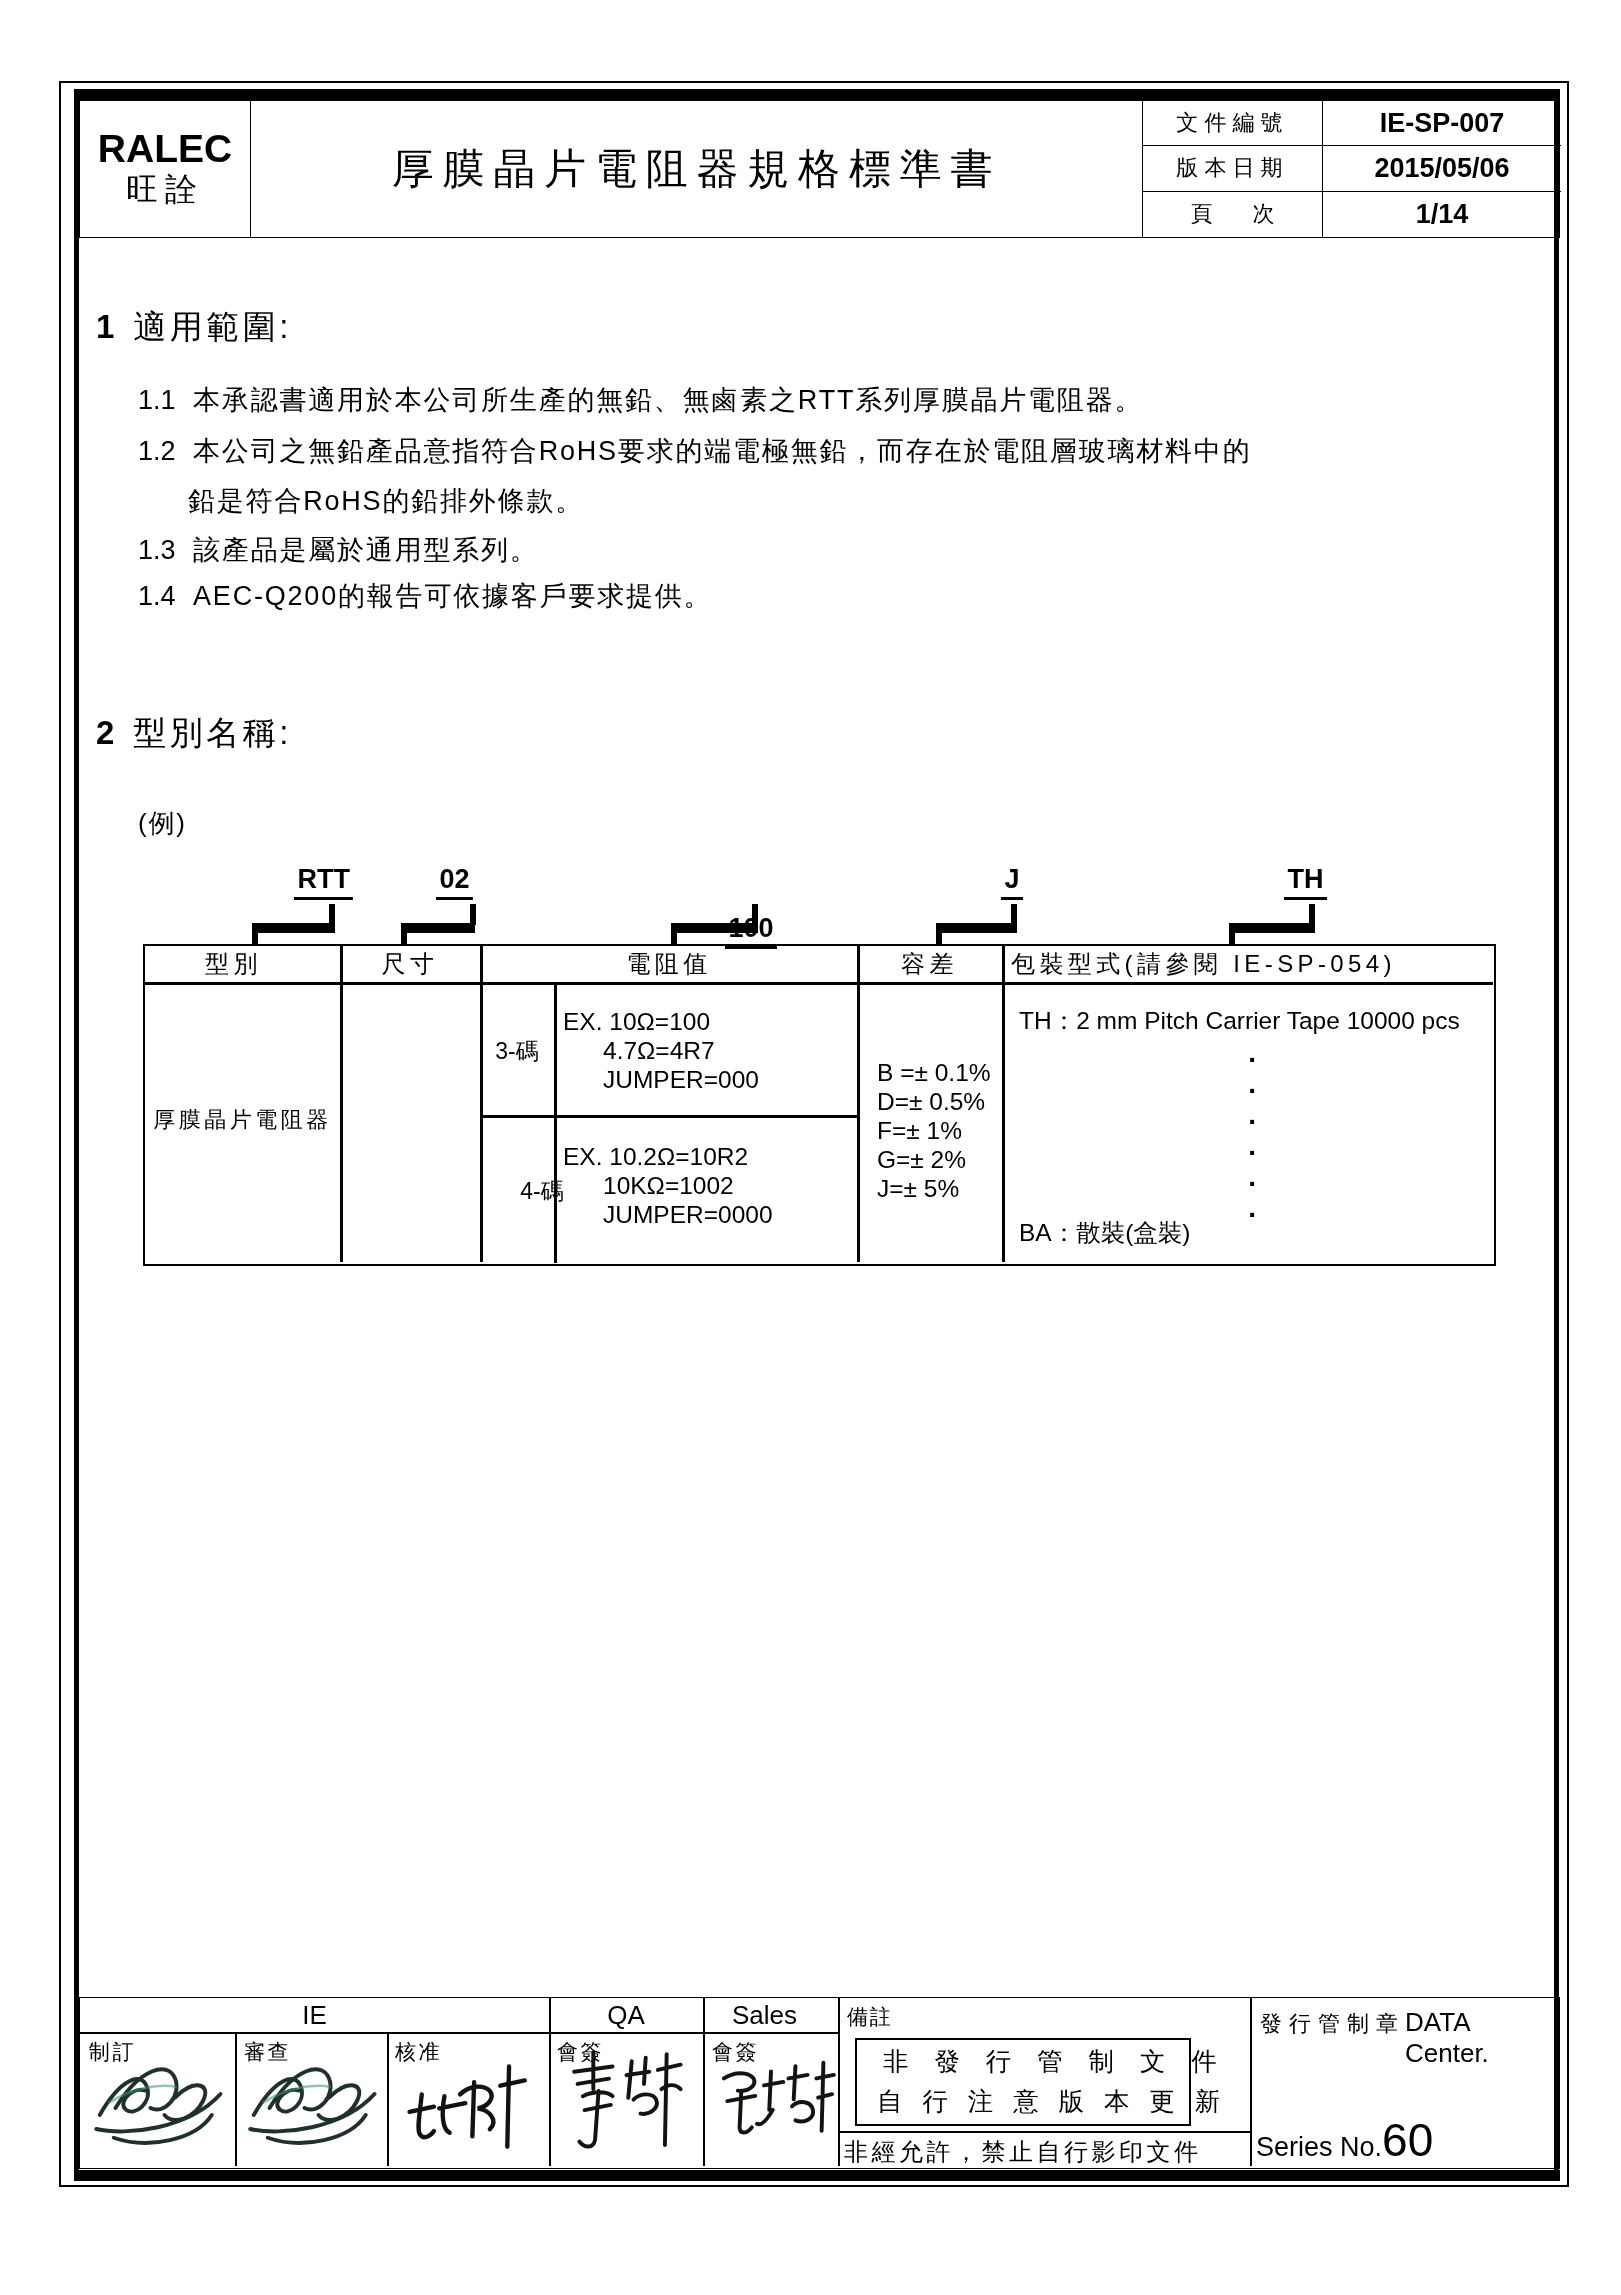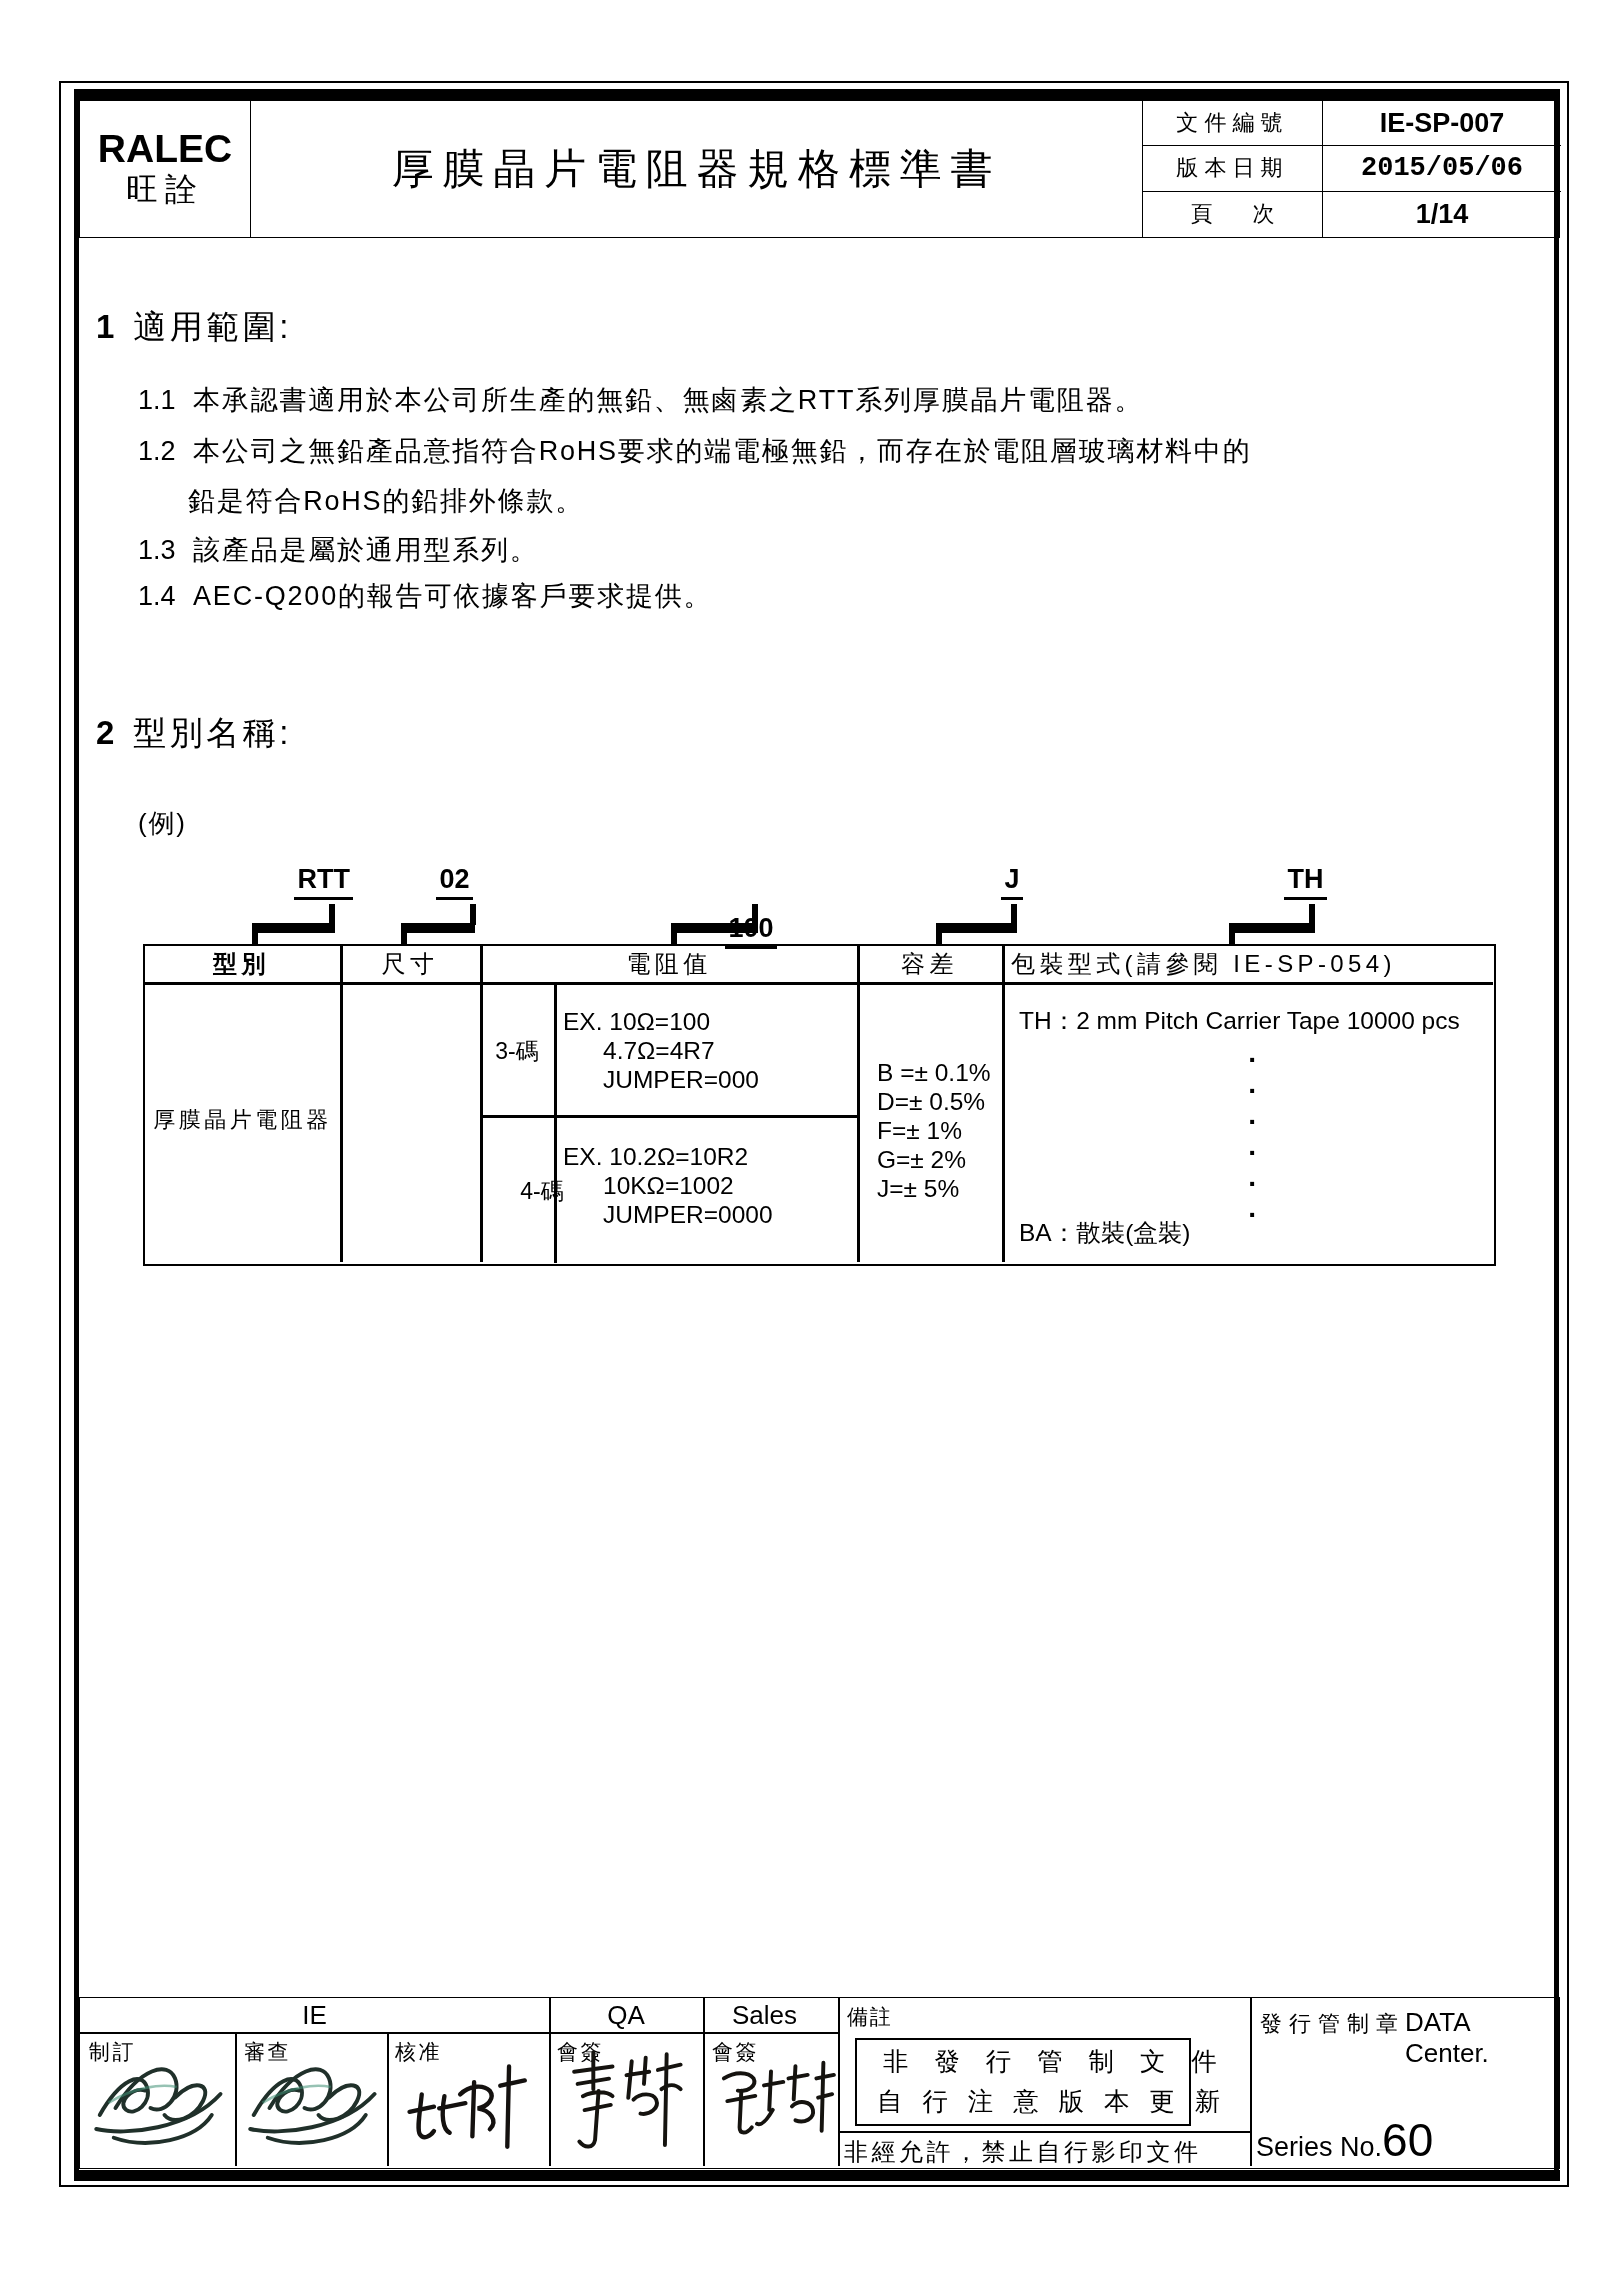--- a/index.html
+++ b/index.html
@@ -93,21 +93,21 @@
 <div class="header-table">
   <div class="ht-company">
     <div class="en">RALEC</div>
     <div class="zh">旺詮</div>
   </div>
   <div class="ht-title">厚膜晶片電阻器規格標準書</div>
 
   <div class="ht-label" style="grid-row:1;grid-column:3;">文件編號</div>
   <div class="ht-value" style="grid-row:1;grid-column:4;">IE-SP-007</div>
   <div class="ht-label" style="grid-row:2;grid-column:3;">版本日期</div>
-  <div class="ht-value" style="grid-row:2;grid-column:4;font-family:Liberation Mono, monospace;">2015/05/06</div>
+  <div class="ht-value" style="grid-row:2;grid-column:4;">2015/05/06</div>
   <div class="ht-label wide ht-row3" style="grid-row:3;grid-column:3;border-bottom:none;">頁次</div>
   <div class="ht-value ht-row3" style="grid-row:3;grid-column:4;border-bottom:none;">1/14</div>
 </div>
 
 <div class="sec-heading" style="left:96px;top:305px;">
   <span class="num">1</span><span>適用範圍:</span>
 </div>
 
 <div class="item" style="left:138px;top:382px;">
   <span class="inum">1.1</span><span>本承認書適用於本公司所生產的無鉛、無鹵素之RTT系列厚膜晶片電阻器。</span>
@@ -159,21 +159,21 @@
 <div class="ptable">
 
   <div class="hline" style="left:0;top:36px;width:1348px;"></div>
   <div class="vline" style="left:195px;top:0;height:316px;"></div>
   <div class="vline" style="left:335px;top:0;height:316px;"></div>
   <div class="vline" style="left:409px;top:39px;height:278px;"></div>
   <div class="vline" style="left:712px;top:0;height:316px;"></div>
   <div class="vline" style="left:857px;top:0;height:316px;"></div>
   <div class="hline" style="left:335px;top:169px;width:378px;"></div>
 
-  <div class="pth" style="left:8px;width:177px;font-weight:bold;">型別</div>
+  <div class="pth" style="left:0;width:177px;">型別</div>
   <div class="pth" style="left:195px;width:140px;">尺寸</div>
   <div class="pth" style="left:335px;width:378px;">電阻值</div>
   <div class="pth" style="left:712px;width:145px;">容差</div>
   <div class="pth" style="left:857px;width:403px;border-radius:6px;">包裝型式(請參閱 IE-SP-054)</div>
 
   <div class="ptype">厚膜晶片電阻器</div>
 
 
   <div class="pcode" style="top:90px;">3-碼</div>
   <div class="pcode" style="top:230px;padding-left:25px;">4-碼</div>

